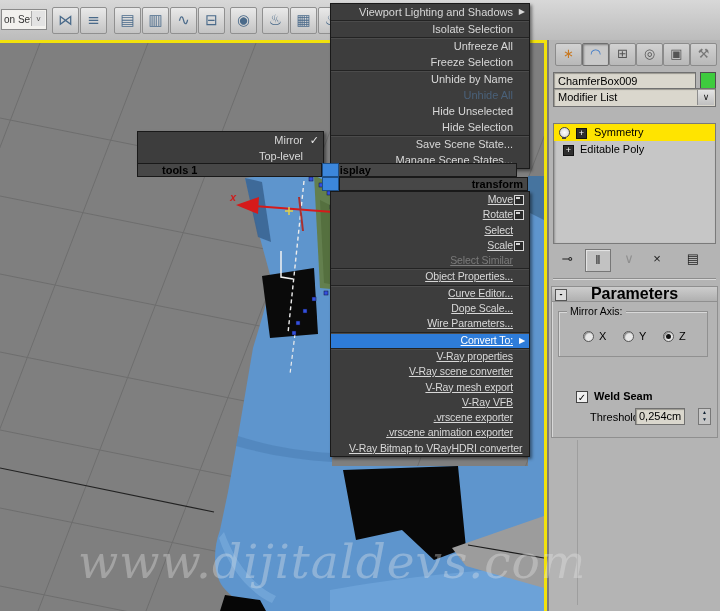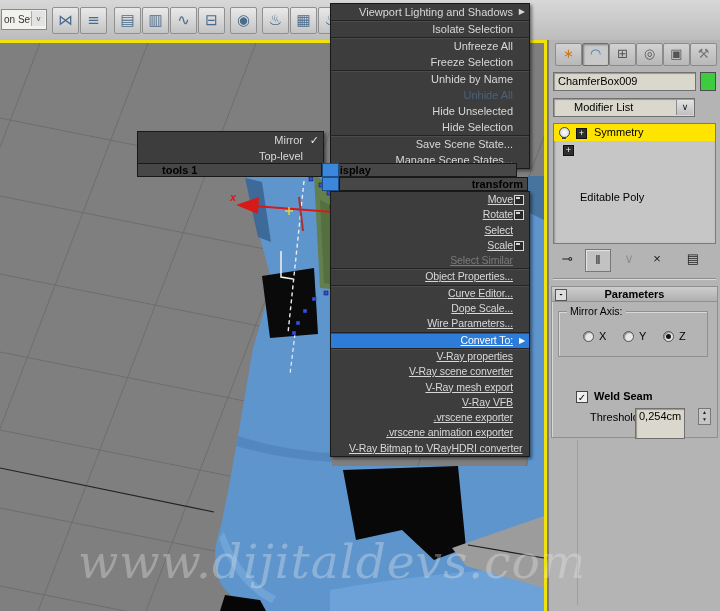--- a/index.html
+++ b/index.html
@@ -56,55 +56,55 @@
 
   
   #panel{left:547px;top:40px;width:173px;height:571px;background:#b4b4b4;
     border-left:2px solid #7a7a7a;box-sizing:border-box;z-index:10;font-size:11px;color:#000;}
   .ptab{top:3px;width:25px;height:21px;background:linear-gradient(#d2d2d2,#b8b8b8);
     border:1px solid #8b8b8b;border-radius:2px;text-align:center;line-height:20px;font-size:13px;color:#555;}
   .ptab.active{background:#c9c9c9;border-color:#6e6e6e;box-shadow:inset 1px 1px 2px rgba(0,0,0,.35);}
   .field{background:#dad7cd;border:1px solid #707070;box-shadow:inset 1px 1px 1px rgba(0,0,0,.3);box-sizing:border-box;}
   #objname{left:4px;top:32px;width:143px;height:19px;line-height:17px;padding-left:4px;font-size:11px;}
   #objcolor{left:151px;top:32px;width:16px;height:19px;border:1px solid #4d4d4d;box-sizing:border-box;}
-  #modlist{left:4px;top:58px;width:142px;height:19px;line-height:17px;padding-left:20px;font-size:11px;}
+  #modlist{left:4px;top:48px;width:163px;height:19px;line-height:17px;padding-left:4px;font-size:11px;}
   #modlist .dd{position:absolute;right:1px;top:1px;width:16px;height:15px;background:linear-gradient(#e4e4e4,#bfbfbf);
     border-left:1px solid #8d8d8d;text-align:center;font-size:9px;line-height:15px;color:#111;}
   #stackbox{left:4px;top:83px;width:163px;height:121px;background:#c6c6c6;
     border:1px solid #7a7a7a;box-shadow:inset 1px 1px 2px rgba(0,0,0,.25);box-sizing:border-box;}
   .srow{position:relative;height:17px;line-height:17px;font-size:11px;color:#000;}
   .srow.sel{background:#ffe400;}
   .srow .plus{position:absolute;top:4px;width:9px;height:9px;background:#2e2e2e;color:#fff;
     font-size:9px;line-height:8px;text-align:center;border:1px solid #111;}
   .srow .bulb{position:absolute;left:5px;top:3px;width:9px;height:9px;border-radius:50%;
     background:radial-gradient(#ffffff,#cfcfcf);border:1px solid #444;}
   .srow .bulb::after{content:"";position:absolute;left:2px;top:9px;width:4px;height:2px;background:#444;}
   .stool{top:209px;width:24px;height:21px;text-align:center;line-height:20px;font-size:13px;color:#222;}
   .stool.boxed{border:1px solid #777;background:#c2c2c2;box-shadow:inset 1px 1px 1px rgba(255,255,255,.6);}
   .stool.dis{color:#8f8f8f;}
   .psep{left:4px;top:238px;width:163px;height:1px;background:#8d8d8d;border-bottom:1px solid #d9d9d9;}
 
   #rollout{left:2px;top:246px;width:167px;height:152px;border:1px solid #8f8f8f;
     box-shadow:inset 1px 1px 0 #d8d8d8;box-sizing:border-box;}
   #rollout-head{left:0px;top:0px;width:165px;height:14px;background:linear-gradient(#cdcdcd,#b0b0b0);
-    border-bottom:1px solid #8f8f8f;text-align:center;font-weight:bold;font-size:11px;line-height:14px;}
+    border-bottom:1px solid #8f8f8f;text-align:center;font-weight:bold;font-size:16px;line-height:14px;}
   #rollout-collapse{left:3px;top:2px;width:10px;height:10px;background:#dcdcdc;border:1px solid #555;
     line-height:8px;text-align:center;font-size:9px;font-weight:bold;}
   #mirror-group{left:6px;top:24px;width:148px;height:44px;border:1px solid #909090;
     box-shadow:1px 1px 0 #d8d8d8 inset;}
   #mirror-group-label{left:8px;top:-7px;background:#b4b4b4;padding:0 3px;font-size:10.5px;}
   .radio{width:11px;height:11px;border-radius:50%;background:#e7e7e7;border:1px solid #555;
     box-shadow:inset 1px 1px 1px rgba(0,0,0,.4);box-sizing:border-box;}
   .radio.on::after{content:"";position:absolute;left:2px;top:2px;width:5px;height:5px;border-radius:50%;background:#111;}
   .rlabel{font-size:11px;}
   #weld-check{left:24px;top:104px;width:12px;height:12px;background:#efefef;border:1px solid #444;
     text-align:center;line-height:11px;font-size:10px;font-weight:bold;box-sizing:border-box;}
   #weld-label{left:42px;top:103px;font-size:11px;font-weight:bold;}
   #threshold-label{left:14px;top:124px;width:76px;text-align:right;font-size:11px;}
-  #threshold-field{left:83px;top:121px;width:50px;height:31px;line-height:15px;padding-left:3px;font-size:11px;}
+  #threshold-field{left:83px;top:121px;width:50px;height:17px;line-height:15px;padding-left:3px;font-size:11px;}
   #threshold-spin{left:146px;top:121px;width:13px;height:17px;background:#c6c6c6;border:1px solid #777;box-sizing:border-box;}
   #threshold-spin div{height:7px;text-align:center;font-size:5px;line-height:7px;color:#123;}
   #panel-vline{left:28px;top:400px;width:1px;height:165px;background:#9e9e9e;}
 </style>
 </head>
 <body>
 
 <div id="stage">
 
   <div id="toolbar" class="abs">
@@ -268,21 +268,21 @@
     </div>
 
     <div id="stackbox" class="abs">
         <div class="srow sel" style="background: rgb(255, 228, 0);">
           <span class="bulb"></span>
           <span class="plus" style="left: 22px;">+</span>
           <span style="position: absolute; left: 40px;">Symmetry</span>
         </div>
         <div class="srow">
           <span class="plus" style="left: 9px;">+</span>
-          <span style="position: absolute; left: 26px; margin-top: 48px;">Editable Poly</span>
+          <span style="position: absolute; left: 26px;">Editable Poly</span>
         </div>
       </div>
 
     <div id="stack-tools">
         <div class="abs stool" style="left: 6px;">⊸</div>
         <div class="abs stool boxed" style="left: 36px;">‖</div>
         <div class="abs stool dis" style="left: 68px;">∨</div>
         <div class="abs stool" style="left: 96px;">×</div>
         <div class="abs stool" style="left: 132px;">▤</div>
       </div>

